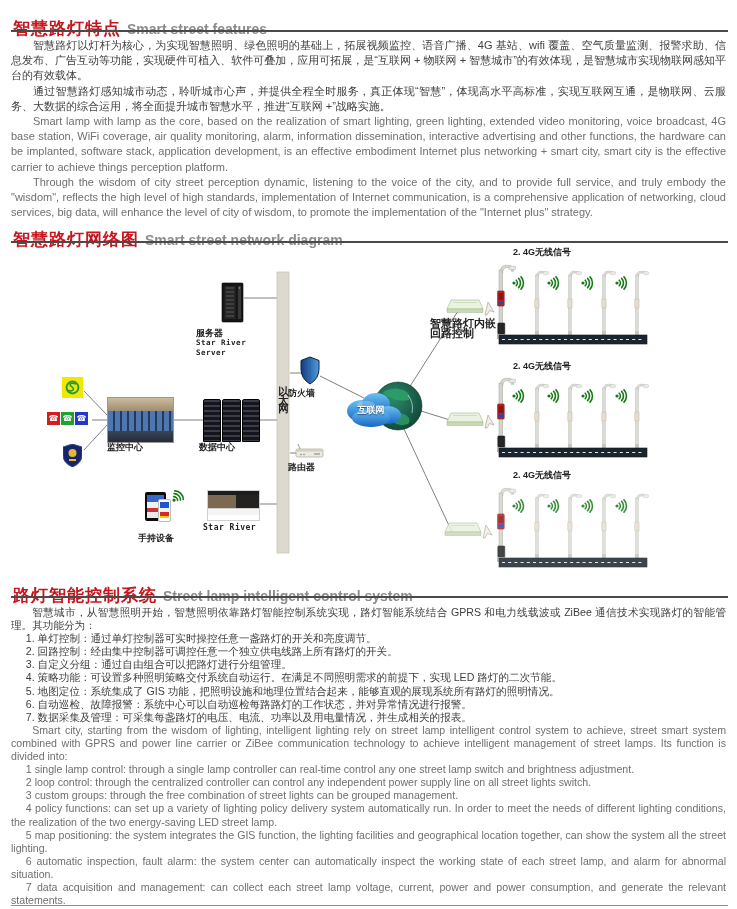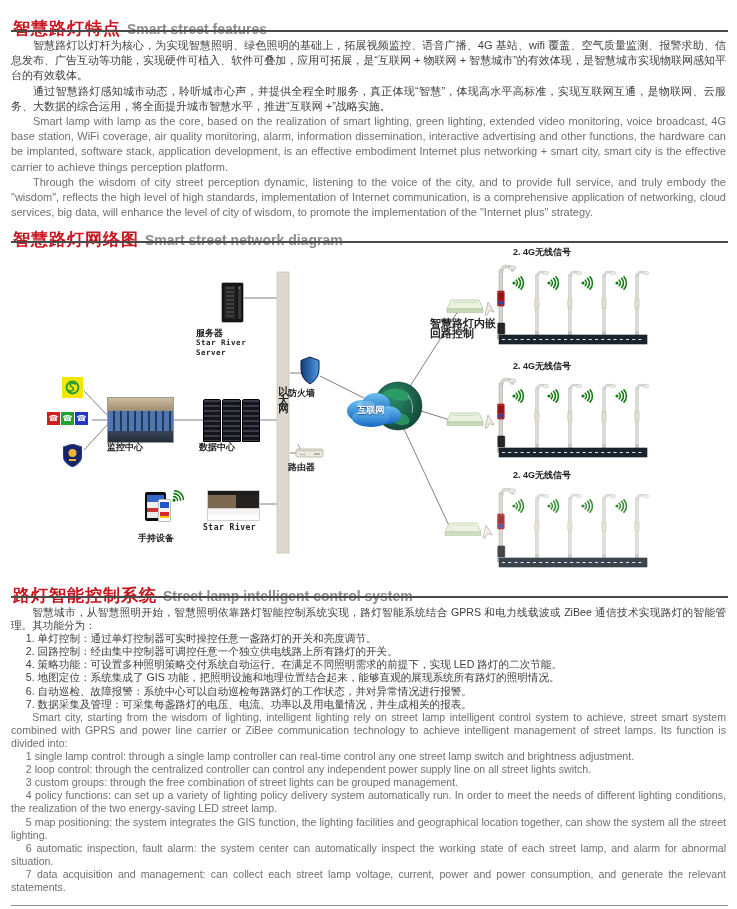--- a/index.html
+++ b/index.html
@@ -314,20 +314,21 @@
 <div class="abs title-row" style="left:13px;top:574px">
   <span class="title-zh">路灯智能控制系统</span>
   <span class="title-en">Street lamp intelligent control system</span>
 </div>
 <div class="rule" style="top:596px"></div>
 
 <div class="textblock s3" style="top:606px">
   <p class="cn">智慧城市，从智慧照明开始，智慧照明依靠路灯智能控制系统实现，路灯智能系统结合 GPRS 和电力线载波或 ZiBee 通信技术实现路灯的智能管理。其功能分为：</p>
   <p class="cn item">1. 单灯控制：通过单灯控制器可实时操控任意一盏路灯的开关和亮度调节。</p>
   <p class="cn item">2. 回路控制：经由集中控制器可调控任意一个独立供电线路上所有路灯的开关。</p>
+  <p class="cn item">3. 自定义分组：通过自由组合可以把路灯进行分组管理。</p>
   <p class="cn item">4. 策略功能：可设置多种照明策略交付系统自动运行。在满足不同照明需求的前提下，实现 LED 路灯的二次节能。</p>
   <p class="cn item">5. 地图定位：系统集成了 GIS 功能，把照明设施和地理位置结合起来，能够直观的展现系统所有路灯的照明情况。</p>
   <p class="cn item">6. 自动巡检、故障报警：系统中心可以自动巡检每路路灯的工作状态，并对异常情况进行报警。</p>
   <p class="cn item">7. 数据采集及管理：可采集每盏路灯的电压、电流、功率以及用电量情况，并生成相关的报表。</p>
   <p class="en">Smart city, starting from the wisdom of lighting, intelligent lighting rely on street lamp intelligent control system to achieve, street smart system combined with GPRS and power line carrier or ZiBee communication technology to achieve intelligent management of street lamps. Its function is divided into:</p>
   <p class="en item">1 single lamp control: through a single lamp controller can real-time control any one street lamp switch and brightness adjustment.</p>
   <p class="en item">2 loop control: through the centralized controller can control any independent power supply line on all street lights switch.</p>
   <p class="en item">3 custom groups: through the free combination of street lights can be grouped management.</p>
   <p class="en item">4 policy functions: can set up a variety of lighting policy delivery system automatically run. In order to meet the needs of different lighting conditions, the realization of the two energy-saving LED street lamp.</p>
   <p class="en item">5 map positioning: the system integrates the GIS function, the lighting facilities and geographical location together, can show the system all the street lighting.</p>

